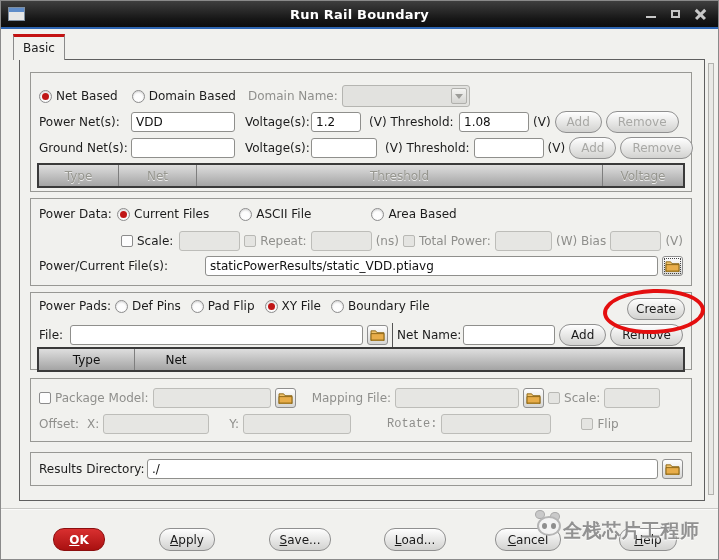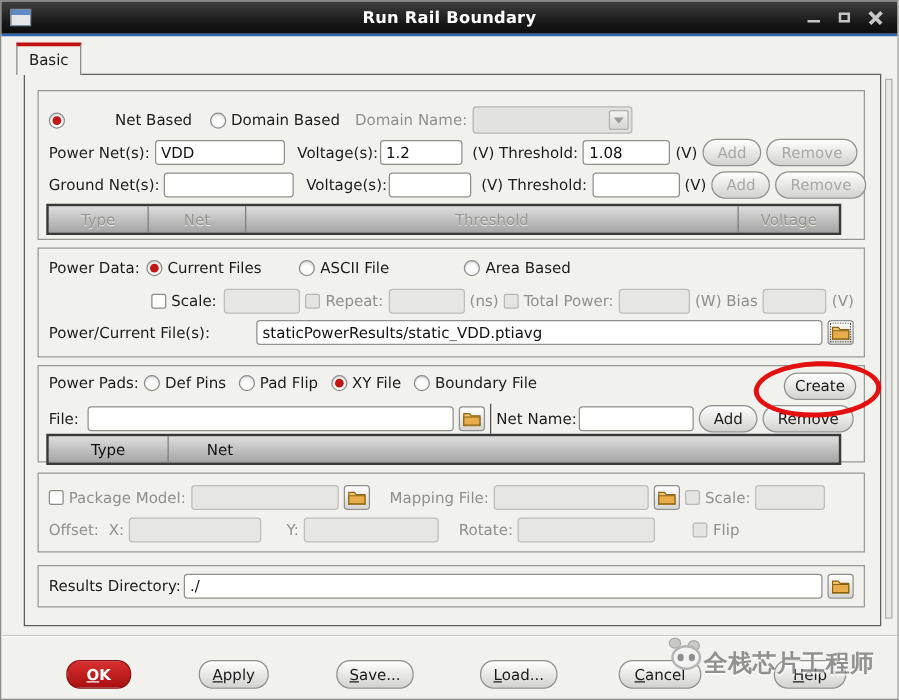--- a/index.html
+++ b/index.html
@@ -54,21 +54,21 @@
   .btn.ok{background:linear-gradient(#d93030,#a91010);border-color:#8c0f0f;color:#fff;font-weight:bold;}
   .folder-btn{width:21px;height:20px;border:1px solid #8f8f8f;border-radius:3px;flex:none;
        background:linear-gradient(#fefefe,#d6d6d4);display:flex;align-items:center;justify-content:center;box-sizing:border-box;}
   .folder-btn.focus{outline:1px dotted #444;outline-offset:-3px;}
   .combo{width:128px;height:22px;border:1px solid #b5b5b1;border-radius:3px;background:#e2e2df;
        position:relative;box-sizing:border-box;flex:none;}
   .combo .arrowbtn{position:absolute;right:2px;top:2px;bottom:2px;width:16px;
        background:linear-gradient(#f4f4f2,#d5d5d2);border:1px solid #b0b0ac;border-radius:2px;
        display:flex;align-items:center;justify-content:center;box-sizing:border-box;}
   .tri{width:0;height:0;border-left:4px solid transparent;border-right:4px solid transparent;border-top:5px solid #9d9d99;}
-  .thead{position:absolute;left:6px;right:18px;height:21px;border:2px solid #3a3a3a;
+  .thead{position:absolute;left:6px;right:6px;height:21px;border:2px solid #3a3a3a;
        background:linear-gradient(#dedede,#a4a4a4);display:flex;box-sizing:content-box;}
   .thcell{display:flex;align-items:center;justify-content:center;border-right:1px solid #7e7e7e;box-sizing:border-box;}
   .thcell:last-child{border-right:none;}
   .thead.disabled .thcell{color:#96968f;text-shadow:0 1px 0 #ececec;}
   .thead.enabled .thcell{color:#111;}
   .vsep{width:1px;height:24px;background:#555;flex:none;}
   
   .footline{position:absolute;left:0;right:0;top:507px;height:0;border-top:1px solid #c9c9c6;border-bottom:1px solid #fbfbfa;}
   .fbtn{position:absolute;top:527px;height:23px;}
   
@@ -101,35 +101,35 @@
     </div>
   </div>
 
   <div class="tab active">Basic</div>
 
   <div class="panel">
 
     <div class="group" style="top:12px;height:120px;">
       <div class="row" style="top:12px;">
         <span class="radio sel"></span>
-        <span class="lbl" style="margin-right:10px;margin-left:36px;">Net Based</span>
+        <span class="lbl" style="margin-right:10px;">Net Based</span>
         <span class="radio"></span>
         <span class="lbl" style="margin-right:8px;">Domain Based</span>
         <span class="lbl dim">Domain Name:</span>
         <span class="combo">
             <span class="arrowbtn">
               <span class="tri"></span>
             </span>
           </span>
       </div>
       <div class="row" style="top:38px;">
         <span class="lbl" style="width:88px;">Power Net(s):</span>
         <input class="inp" style="width: 104px;" value="VDD">
         <span class="lbl" style="width:62px;margin-left:6px;">Voltage(s):</span>
-        <input class="inp" style="width: 66px;" value="1.2">
+        <input class="inp" style="width: 50px;" value="1.2">
         <span class="lbl" style="width:86px;margin-left:4px;">(V) Threshold:</span>
         <input class="inp" style="width: 70px;" value="1.08">
         <span class="lbl">(V)</span>
         <span class="btn dis">Add</span>
         <span class="btn dis">Remove</span>
       </div>
       <div class="row" style="top:64px;">
         <span class="lbl" style="width:88px;">Ground Net(s):</span>
         <input class="inp" style="width: 104px;" value="">
         <span class="lbl" style="width:62px;margin-left:6px;">Voltage(s):</span>
@@ -242,21 +242,21 @@
         <span class="cb dis"></span>
         <span class="lbl dim">Scale:</span>
         <span class="inp dis" style="width:56px;"></span>
       </div>
       <div class="row" style="top:35px;">
         <span class="lbl dim" style="width:44px;">Offset:</span>
         <span class="lbl dim">X:</span>
         <span class="inp dis" style="width:106px;"></span>
         <span class="lbl dim" style="margin-left:16px;">Y:</span>
         <span class="inp dis" style="width:108px;"></span>
-        <span class="lbl dim" style="margin-left:12px;">Rotate:</span>
+        <span class="lbl dim" style="margin-left:32px;font-family:Liberation Mono, monospace;">Rotate:</span>
         <span class="inp dis" style="width:110px;"></span>
         <span class="cb dis" style="margin-left:26px;"></span>
         <span class="lbl dim">Flip</span>
       </div>
     </div>
 
     <div class="group" style="top:392px;height:34px;">
       <div class="row" style="top:6px;">
         <span class="lbl" style="width:104px;">Results Directory:</span>
         <input class="inp" style="flex: 1 1 0%;" value="./">

